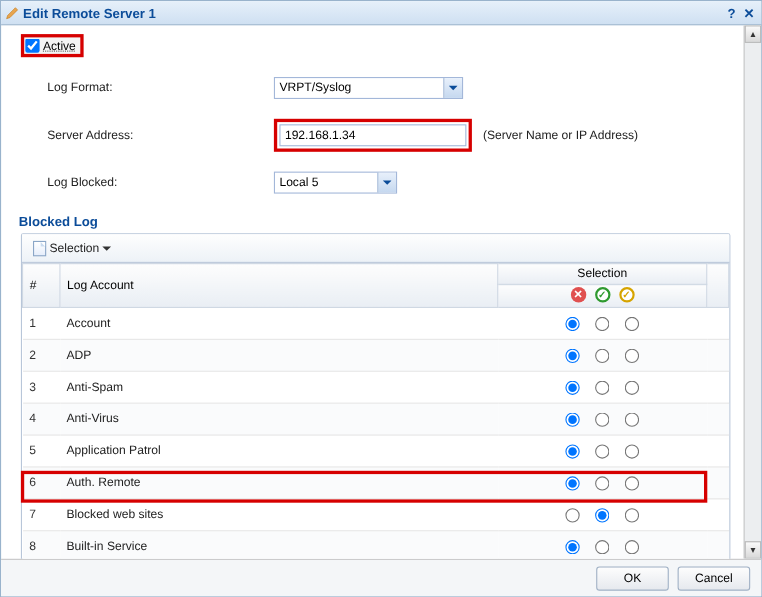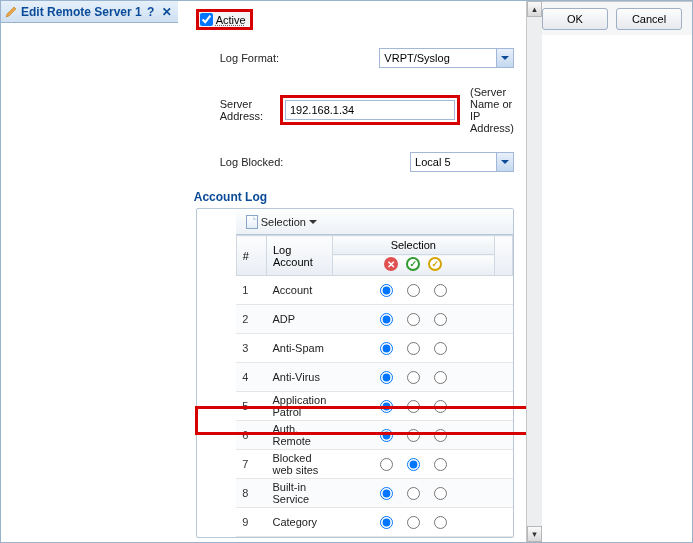--- a/index.html
+++ b/index.html
@@ -11,21 +11,21 @@
     height: 543px;
     overflow: hidden;
     position: relative;
   }
   .window {
     width: 693px;
     height: 543px;
     background: #fff;
     border: 1px solid #99b3cc;
     display: flex;
-    flex-direction: row;
+    flex-direction: column;
   }
   .titlebar {
     background: linear-gradient(#e6f0fa, #cfe0f2);
     border-bottom: 1px solid #99b3cc;
     height: 22px;
     display: flex;
     align-items: center;
     padding: 0 4px;
     color: #0b4c99;
     font-weight: bold;
@@ -130,21 +130,20 @@
   .section-title {
     color: #0b4c99;
     font-weight: bold;
     font-size: 12px;
     margin: 18px 0 4px -2px;
   }
 
   .panel {
     border: 1px solid #b8c6d9;
     border-radius: 2px;
-    padding-left: 39px;
   }
   .toolbar {
     background: linear-gradient(#fefefe, #edf2f7);
     border-bottom: 1px solid #b8c6d9;
     height: 26px;
     display:flex; align-items:center;
     padding-left: 6px;
   }
   .tb-btn {
     display: inline-flex; align-items:center;
@@ -288,21 +287,21 @@
         <div class="dropdown small">
           <span>Local 5</span>
           <span class="dd-btn">
             <svg viewBox="0 0 8 8">
                 <path d="M0 2l4 4 4-4z" fill="#0b4c99"></path>
               </svg>
           </span>
         </div>
       </div>
 
-      <div class="section-title">Account Log</div>
+      <div class="section-title">Blocked Log</div>
 
       <div class="panel">
         <div class="toolbar">
           <span class="tb-btn">
             <span class="doc-ic"></span>
             <span>Selection</span>
             <span class="car"></span>
           </span>
         </div>
         <div class="grid-wrap" id="grid-wrap">

